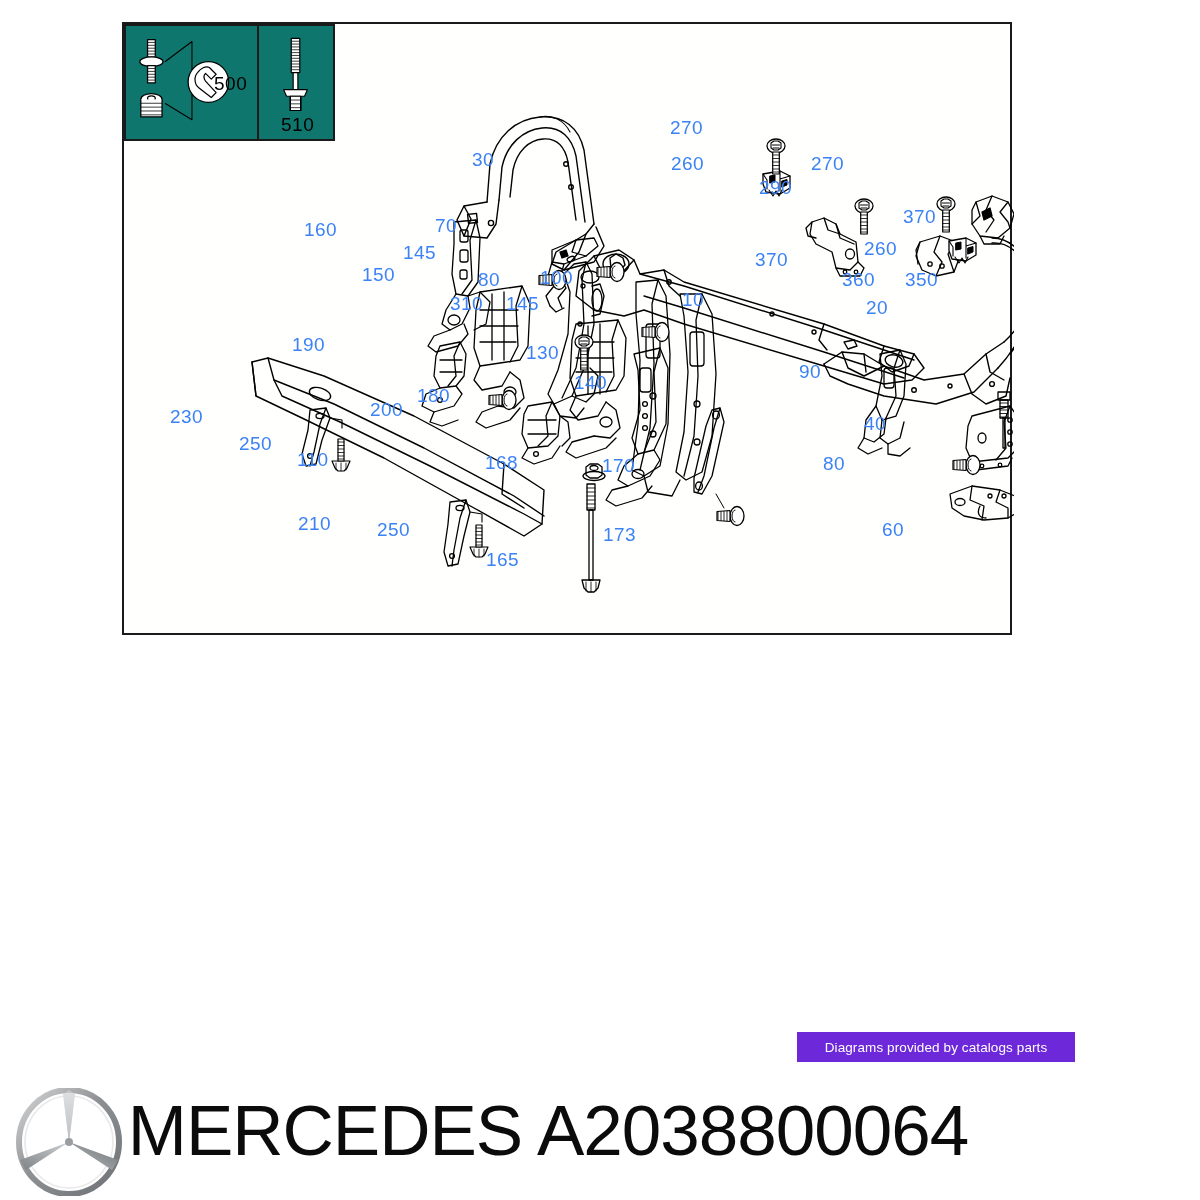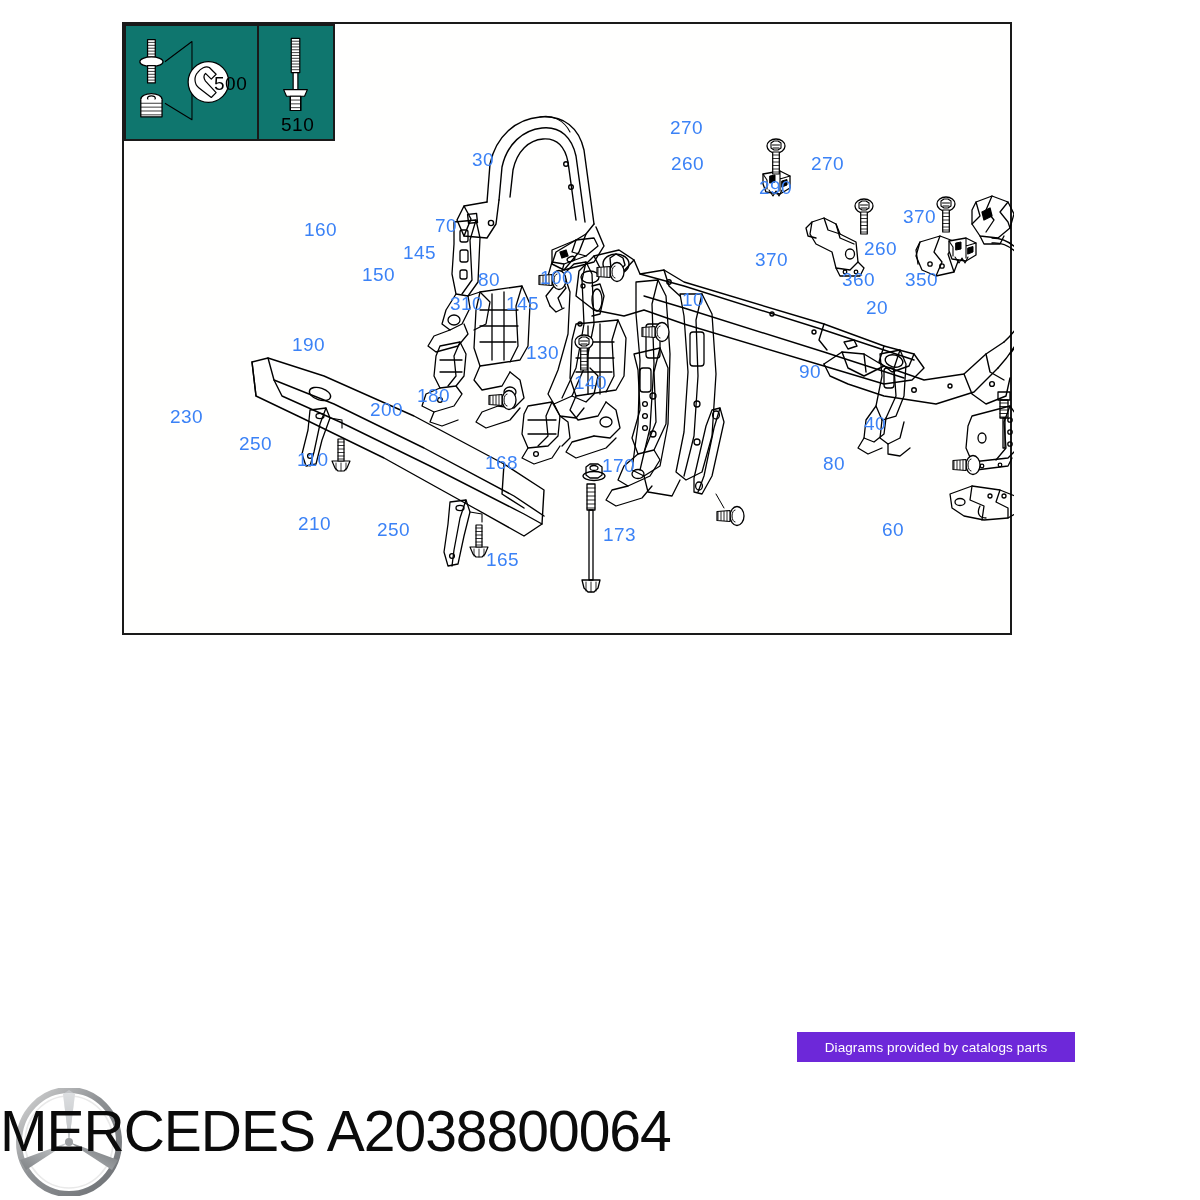--- a/index.html
+++ b/index.html
@@ -22,22 +22,22 @@
 
   
   #art{position:absolute;left:0;top:0;width:890px;height:613px;pointer-events:none;}
 
   
   #watermark{position:absolute;left:797px;top:1032px;width:278px;height:30px;
      background:#6d28d9;color:#fff;font-size:13.5px;display:flex;align-items:center;
      justify-content:center;letter-spacing:.1px;}
 
   
-  #footer-title{position:absolute;left:0;top:1100px;width:1096px;text-align:left;
-     font-size:57px;line-height:62px;letter-spacing:-1px;font-weight:400;color:#0b0b0b;}
+  #footer-title{position:absolute;left:0;top:1100px;width:1096px;text-align:center;
+     font-size:71px;line-height:62px;letter-spacing:-1px;font-weight:400;color:#0b0b0b;}
   #mercedes-logo{position:absolute;left:14px;top:1088px;width:110px;height:108px;}
 </style>
 </head>
 <body>
 
 <div id="diagram-frame">
 
   <svg id="art" viewBox="0 0 890 613" xmlns="http://www.w3.org/2000/svg">
     <defs>
       <g id="hexBolt">

